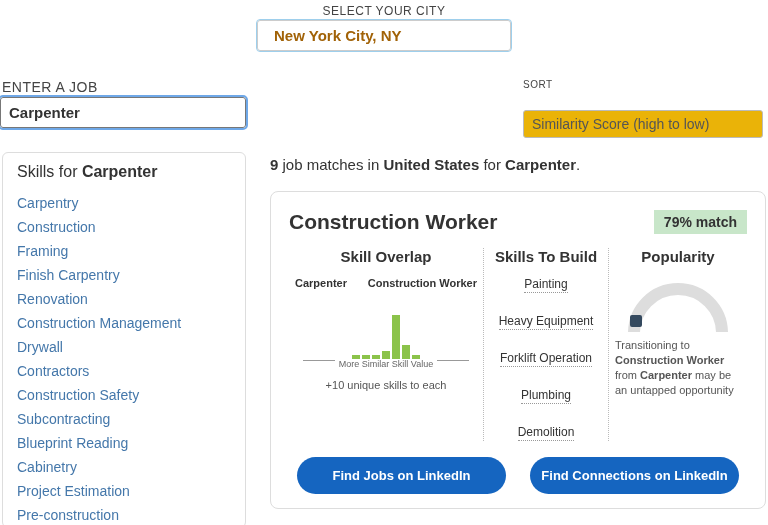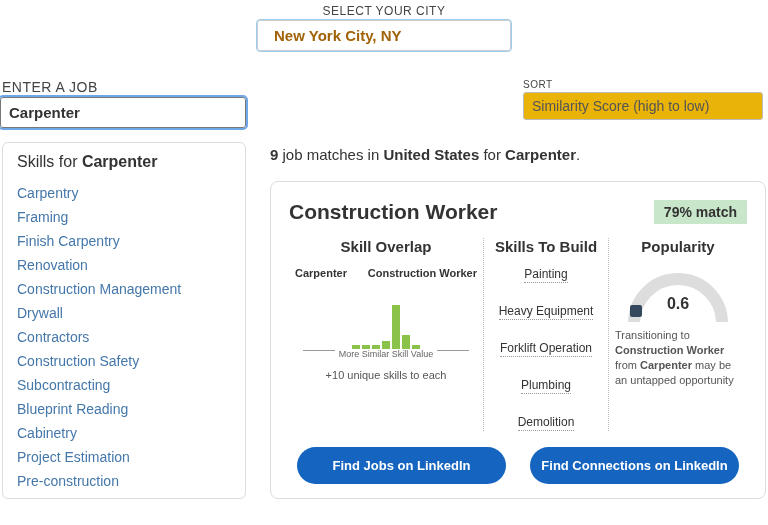--- a/index.html
+++ b/index.html
@@ -4,21 +4,21 @@
 <style>
 * { box-sizing: border-box; margin: 0; padding: 0; }
 body { font-family: -apple-system, BlinkMacSystemFont, "Segoe UI", Arial, sans-serif; background: #fff; color: #333; width: 768px; height: 525px; overflow: hidden; }
 .top-row { text-align: center; padding-top: 4px; }
 .small-label { font-size: 12px; letter-spacing: 0.5px; color: #444; display: block; margin-bottom: 2px; }
 .city-input { width: 254px; padding: 6px 16px; font-size: 15px; font-weight: 600; color: #a16207; border: 1px solid #ccc; border-radius: 3px; outline: 1px solid #9ecfec; outline-offset: 0; }
 .controls-row { display: flex; justify-content: space-between; padding: 28px 5px 0 0; }
 .field-group { display: flex; flex-direction: column; }
 .job-label { font-size: 14px; letter-spacing: 0.5px; color: #444; margin-bottom: 2px; margin-left: 2px; }
 .job-input { width: 246px; padding: 6px 8px; font-size: 15px; font-weight: 600; color: #333; border: 1px solid #777; border-radius: 3px; outline: 2px solid #6fa8e8; outline-offset: 0px; }
-.sort-label { font-size: 10px; letter-spacing: 0.5px; color: #444; margin-bottom: 2px; }
+.sort-label { font-size: 10px; letter-spacing: 0.5px; color: #444; margin-bottom: 20px; }
 .sort-select { width: 240px; padding: 5px 8px; font-size: 14px; color: #555; background: #eab308; border: 1px solid #bbb; border-radius: 3px; appearance: none; font-weight: 500; }
 .main { display: flex; gap: 24px; margin-top: 14px; padding: 0 2px; }
 .sidebar { width: 244px; border: 1px solid #ddd; border-radius: 6px; padding: 10px 14px 0 14px; }
 .sidebar-title { font-size: 16px; font-weight: 400; margin-bottom: 10px; }
 .sidebar-title strong { font-weight: 700; }
 .skill { font-size: 14px; color: #4477aa; padding: 4px 0; cursor: pointer; }
 .results { flex: 1; }
 .results-header { font-size: 15px; margin-bottom: 18px; margin-top: 4px; }
 .results-header strong { font-weight: 700; }
 .card { border: 1px solid #ddd; border-radius: 8px; padding: 18px 18px 14px 18px; }
@@ -69,20 +69,21 @@
   </div>
 </div>
 
 <div class="main">
   <div class="sidebar">
     <div class="sidebar-title">
       <span>Skills for </span><strong>Carpenter</strong>
     </div>
     <div id="skills-list">
         <div class="skill">Carpentry</div>
+        <div class="skill">Construction</div>
         <div class="skill">Framing</div>
         <div class="skill">Finish Carpentry</div>
         <div class="skill">Renovation</div>
         <div class="skill">Construction Management</div>
         <div class="skill">Drywall</div>
         <div class="skill">Contractors</div>
         <div class="skill">Construction Safety</div>
         <div class="skill">Subcontracting</div>
         <div class="skill">Blueprint Reading</div>
         <div class="skill">Cabinetry</div>
@@ -134,21 +135,20 @@
               <div class="build-item">Plumbing</div>
               <div class="build-item">Demolition</div>
             </div>
         </div>
 
         <div class="col" style="flex:0.9">
           <div class="col-title">Popularity</div>
           <div class="gauge-wrap">
             <div class="gauge-bg"></div>
             <div class="gauge-fill2"></div>
-            <div class="gauge-val">0.6</div>
           </div>
           <div class="pop-text">
             <span>Transitioning to </span><strong>Construction Worker</strong><span> from </span><strong>Carpenter</strong><span> may be an untapped opportunity</span>
           </div>
         </div>
       </div>
 
       <div class="btns">
         <button class="btn">Find Jobs on LinkedIn</button>
         <button class="btn">Find Connections on LinkedIn</button>

